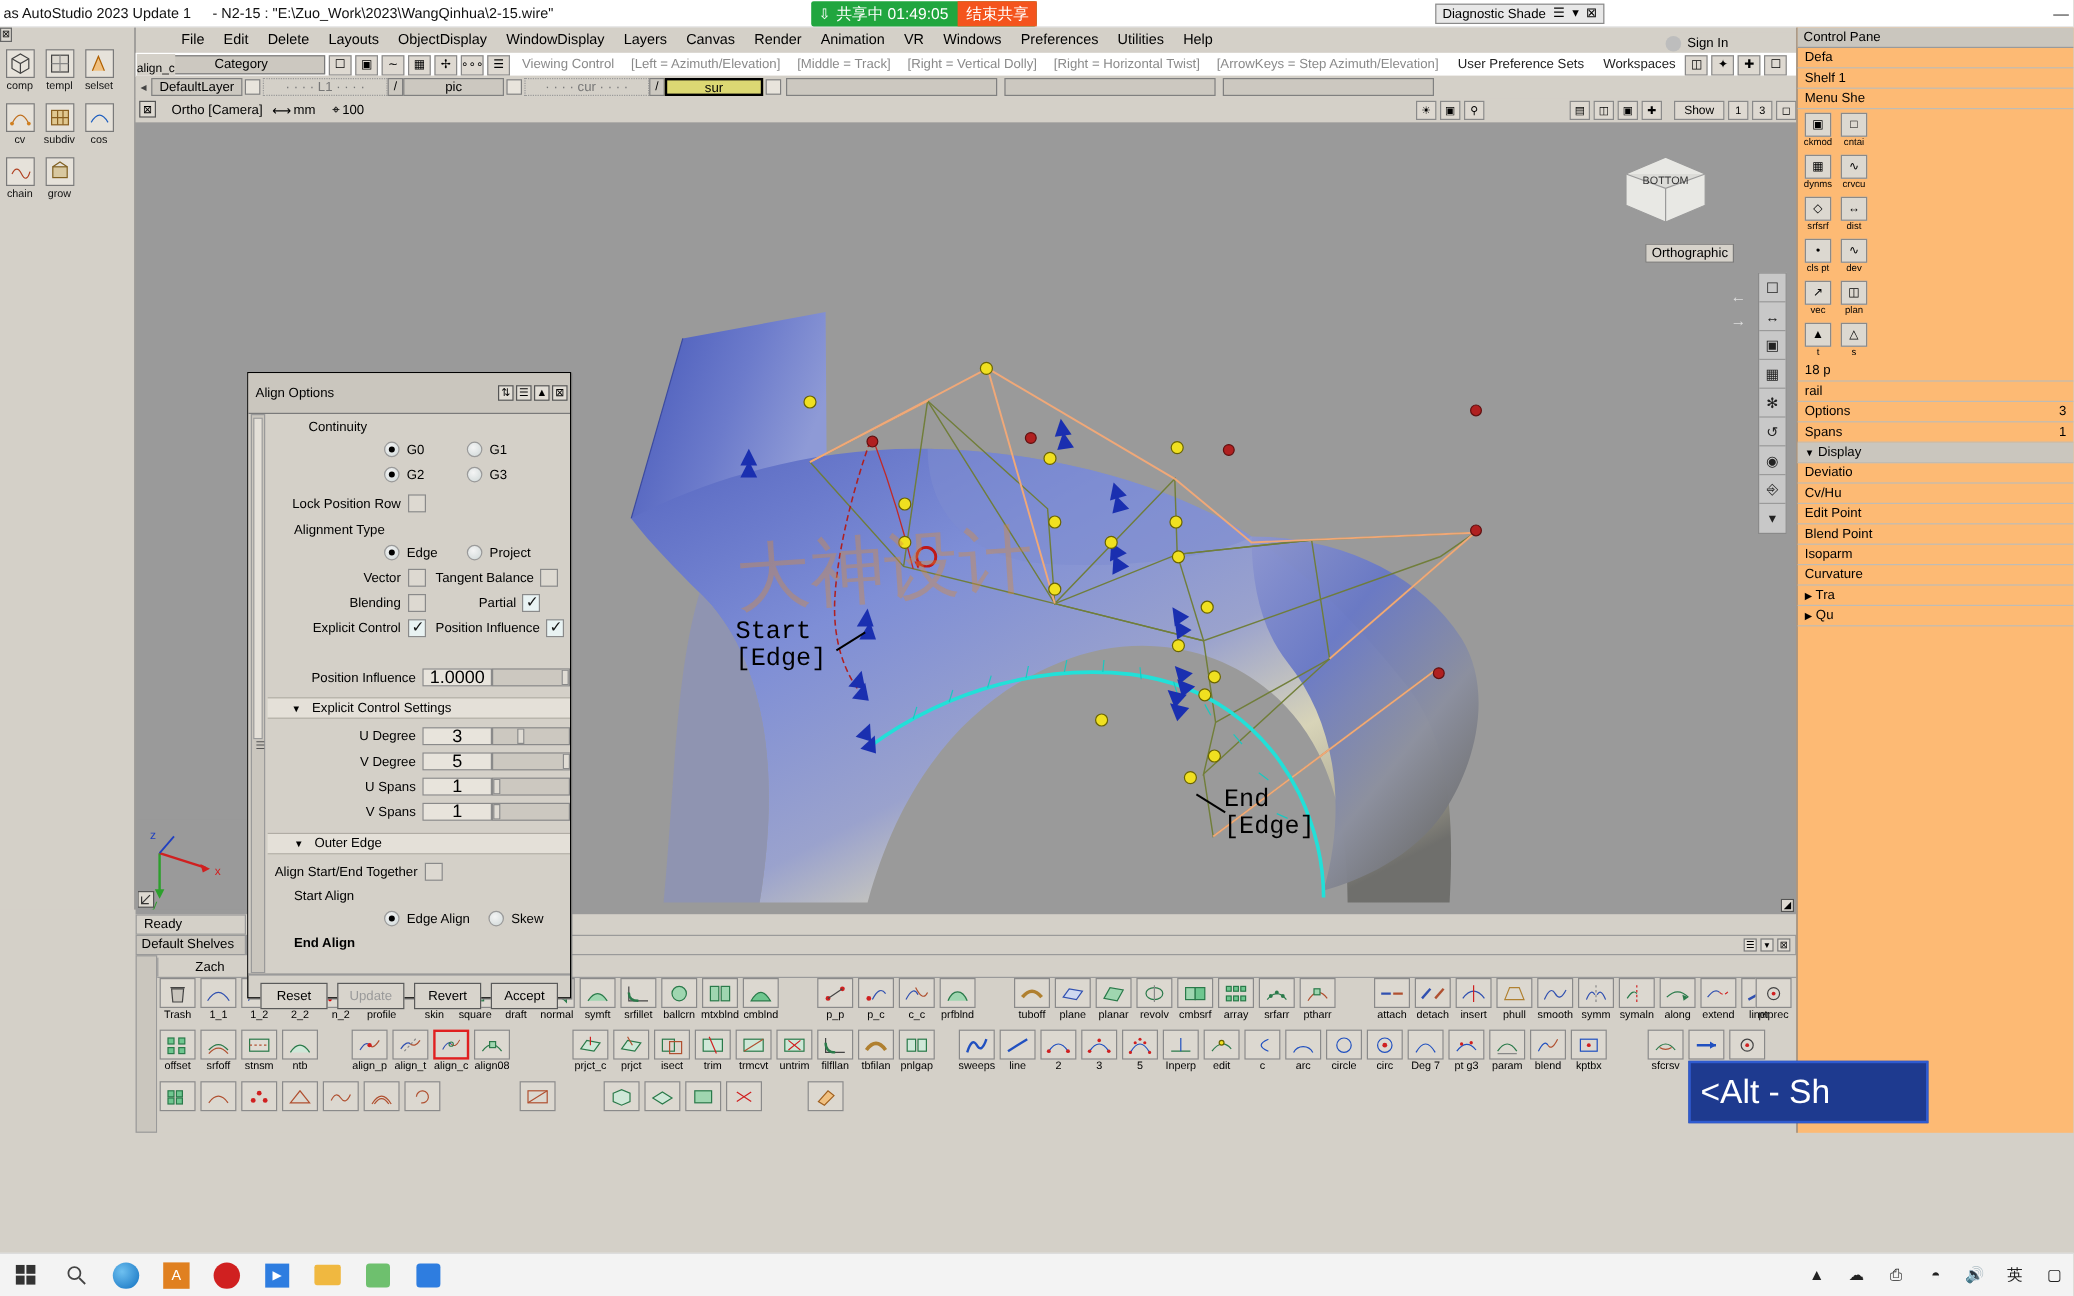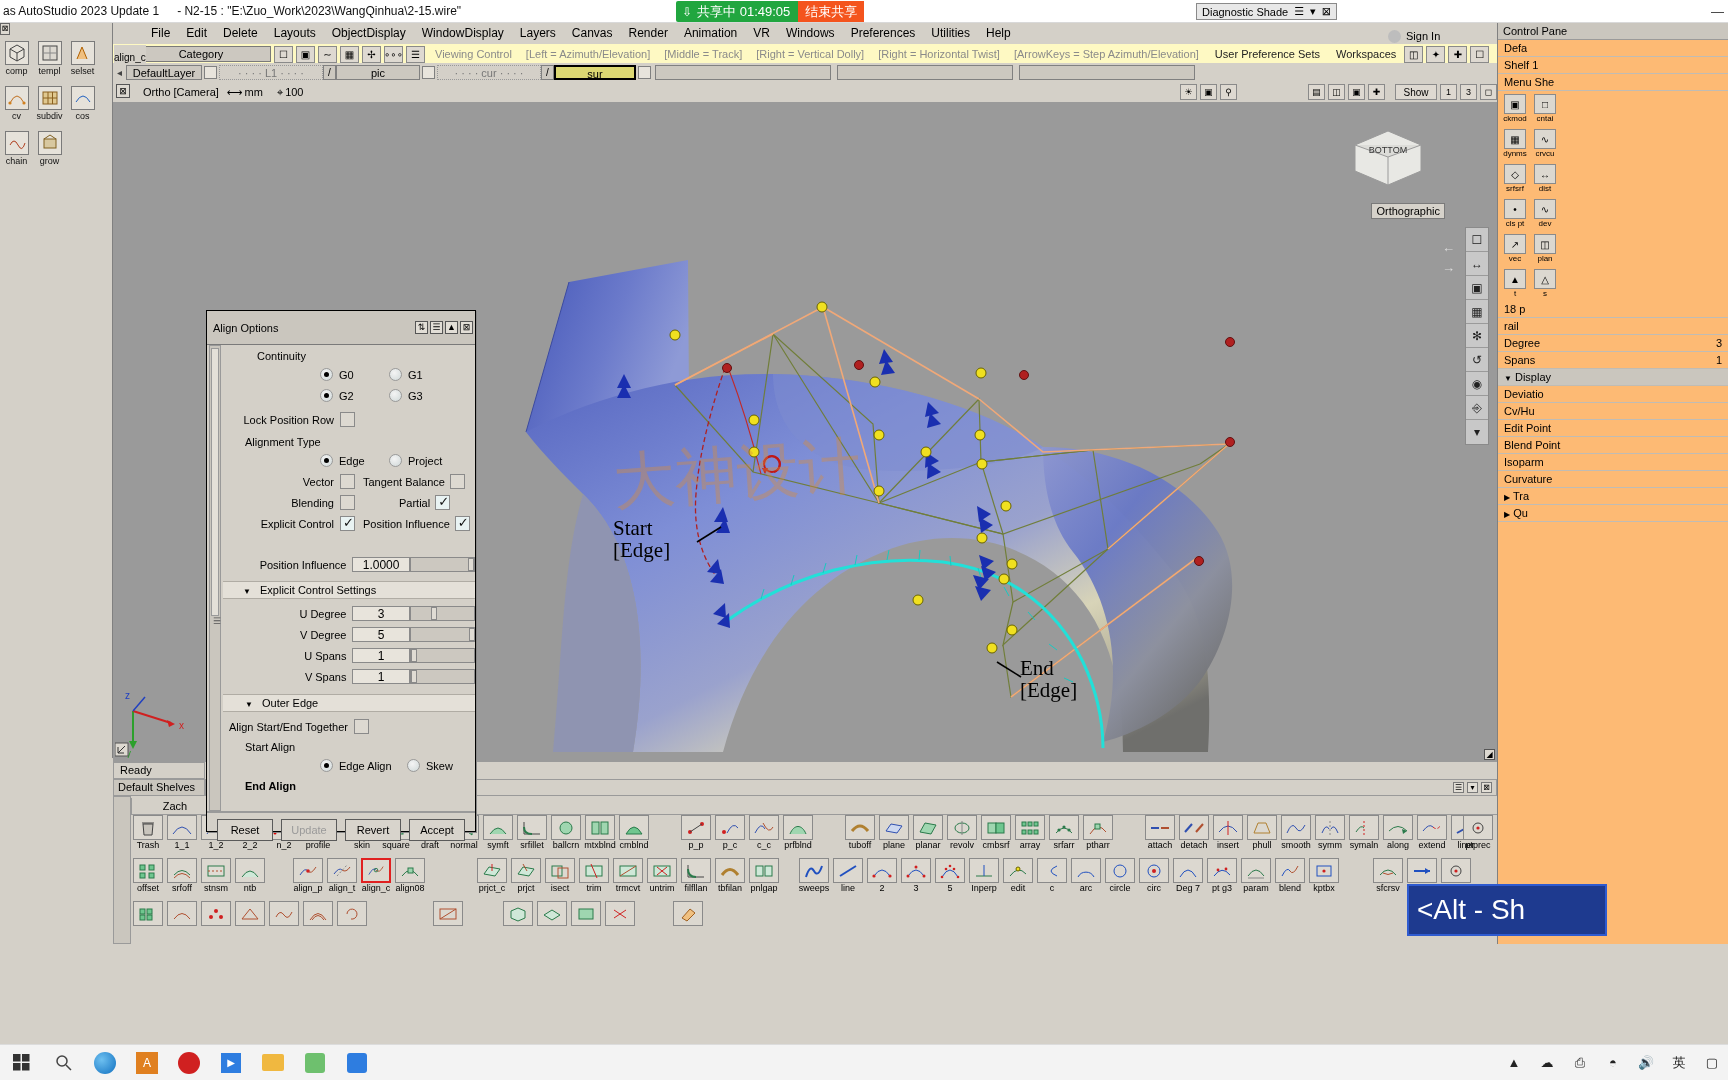--- a/index.html
+++ b/index.html
@@ -46,21 +46,21 @@
   #menubar .mi { padding:0 8px; font-size:12px; line-height:20px; white-space:nowrap; cursor:default; }
 
   
   #leftpal { left:0; top:23px; width:113px; height:735px; background:#d4d0c8; border-right:1px solid #808080; }
   #leftpal .row { display:flex;text-align:right; }
   #leftpal .cell { width:33px; height:45px; display:flex; flex-direction:column; align-items:center; justify-content:flex-start; padding-top:2px; }
   #leftpal .glyph { width:24px; height:24px; border:1px solid #7a7a7a; background:#e6e2da; display:flex; align-items:center; justify-content:center; font-size:12px; }
   #leftpal .lb { font-size:9px; margin-top:1px; color:#111; }
 
   
-  #strip1 { left:113px; top:44px; width:1384px; height:20px; background:#fef9c3; display:flex; align-items:center; }
+  #strip1 { left:113px; top:44px; width:1384px; height:20px; background:#ffffff; display:flex; align-items:center; }
   #strip1 .catbox { width:140px; height:16px; border:1px solid #7a7a7a; background:#ccc8c0; text-align:center; font-size:11px; line-height:15px; margin-left:18px;}
   #strip1 .tbtn { width:19px; height:17px; border:1px solid #8a8a8a; background:#ded9d1; margin-left:3px; display:flex; align-items:center; justify-content:center; font-size:10px; }
   #strip1 .hint { font-size:11px; color:#8a8a8a; margin-left:10px; white-space:nowrap; }
   #strip1 .hint.b { margin-left:14px; }
   #strip1 .ups { font-size:11px; color:#222; margin-left:16px; }
 
   #strip2 { left:113px; top:63px; width:1384px; height:19px; background:#d4d0c8; display:flex; align-items:center; }
   #strip2 .arrow { width:13px; text-align:center; font-size:10px; color:#444; }
   #strip2 .layerbtn { height:15px; border:1px solid #808080; background:#ccc8c0; font-size:11px; text-align:center; line-height:14px; }
   #strip2 .sq { width:13px; height:13px; border:1px solid #808080; background:#e8e4dc; margin:0 2px; }
@@ -74,21 +74,21 @@
   #viewtop .vt { font-size:11px; margin-left:8px; }
   #viewtop .vbtn { width:17px; height:16px; border:1px solid #8a8a8a; background:#ded9d1; margin-left:3px; font-size:9px; display:flex; align-items:center; justify-content:center; }
   #viewtop .show { width:42px; height:16px; border:1px solid #8a8a8a; background:#ded9d1; font-size:10px; text-align:center; line-height:15px; }
 
   #viewport {
     left:113px; top:102px; width:1384px; height:660px;
     background:#9a9a9a; overflow:hidden;
   }
   #viewport svg { position:absolute; left:0; top:0; }
 
-  .vplabel { position:absolute; font-size:21px; color:#000; line-height:1.05; font-family:Liberation Serif, serif; }
+  .vplabel { position:absolute; font-size:21px; color:#000; line-height:1.05; font-family:Liberation Mono, monospace; }
 
   
   #gizmo { left:115px; top:683px; width:93px; height:75px; }
 
   
   .viewcube { position:absolute; right:70px; top:25px; width:78px; height:62px; }
   .navtool { position:absolute; right:8px; top:125px; width:24px; background:#c8c8c8; border:1px solid #8a8a8a; }
   .navtool .nb { height:24px; border-bottom:1px solid #9a9a9a; display:flex; align-items:center; justify-content:center; font-size:12px; color:#222; }
   .ortho-tip { position:absolute; right:52px; top:101px; background:#d6d2ca; border:1px solid #7a7a7a; font-size:11px; padding:1px 4px; }
 
@@ -139,21 +139,21 @@
   .sechead { font-size:11px; padding:5px 0 2px 34px; }
   .rowline { display:flex; align-items:center; height:21px; font-size:11px; }
   .lbl { text-align:right; padding-right:6px; }
   .radio { width:13px; height:13px; border-radius:50%; border:1px solid #9a9a9a;
            background:radial-gradient(circle at 40% 35%, #f4f4f4, #cfd8d8); display:inline-block;
            position:relative; vertical-align:middle; }
   .radio.on::after { content:""; position:absolute; left:3px; top:3px; width:5px; height:5px; border-radius:50%; background:#000; }
   .chk { width:15px; height:15px; border:1px solid #8a8a8a; background:#ddd9d1; display:inline-block; position:relative; }
   .chk.on { background:#e9f3f3; }
   .chk.on::after { content:"\2713"; position:absolute; left:2px; top:-2px; font-size:13px; color:#111; }
-  .field { height:15px; border:1px solid #8a8a8a; background:#e8e4dc; font-size:12px; text-align:center; line-height:14px; }
+  .field { height:15px; border:1px solid #8a8a8a; background:#e8e4dc; font-size:15px; text-align:center; line-height:14px; }
   .slider { height:15px; border:1px solid #8a8a8a; background:#ccc8c0; position:relative; }
   .slider .th { position:absolute; top:0; width:6px; height:13px; background:#e0dcd4; border:1px solid #8a8a8a; }
   .secbar { background:#e4e0d8; border-top:1px solid #b0aca4; border-bottom:1px solid #b0aca4; font-size:11px; padding:2px 0 2px 22px; }
   .secbar .tri { display:inline-block; margin-right:6px; font-size:8px; }
   #dlg-buttons { height:36px; border-top:2px solid #9a9a9a; display:flex; align-items:center; justify-content:space-around; padding:0 6px; }
   #dlg-buttons .b { width:56px; height:22px; border:1px solid #5a5a5a; background:#d8d4cc; font-size:11px; text-align:center; line-height:20px; }
   #dlg-buttons .b.dis { color:#9a9a9a; }
 
   
   #watermark { left:560px; top:440px; font-size:62px; color:rgba(215,140,60,0.40); font-family:"DejaVu Sans", sans-serif; transform:rotate(-4deg); pointer-events:none; }
@@ -1449,21 +1449,21 @@
       </div>
     <div class="rp-ic">
         <div class="b">△</div>
         <div class="l">s</div>
       </div>
   </div>
 
   <div class="rp-row">18 p</div>
   <div class="rp-row">rail</div>
   <div class="rp-row" style="display:flex; justify-content:space-between;">
-    <span>Degree</span>
+    <span>Options</span>
     <span>3</span>
   </div>
   <div class="rp-row" style="display:flex; justify-content:space-between;">
     <span>Spans</span>
     <span>1</span>
   </div>
   <div class="rp-row" style="background:#cac6be;">
     <span style="font-size:8px;">▼</span>
     <span>Display</span>
   </div>

